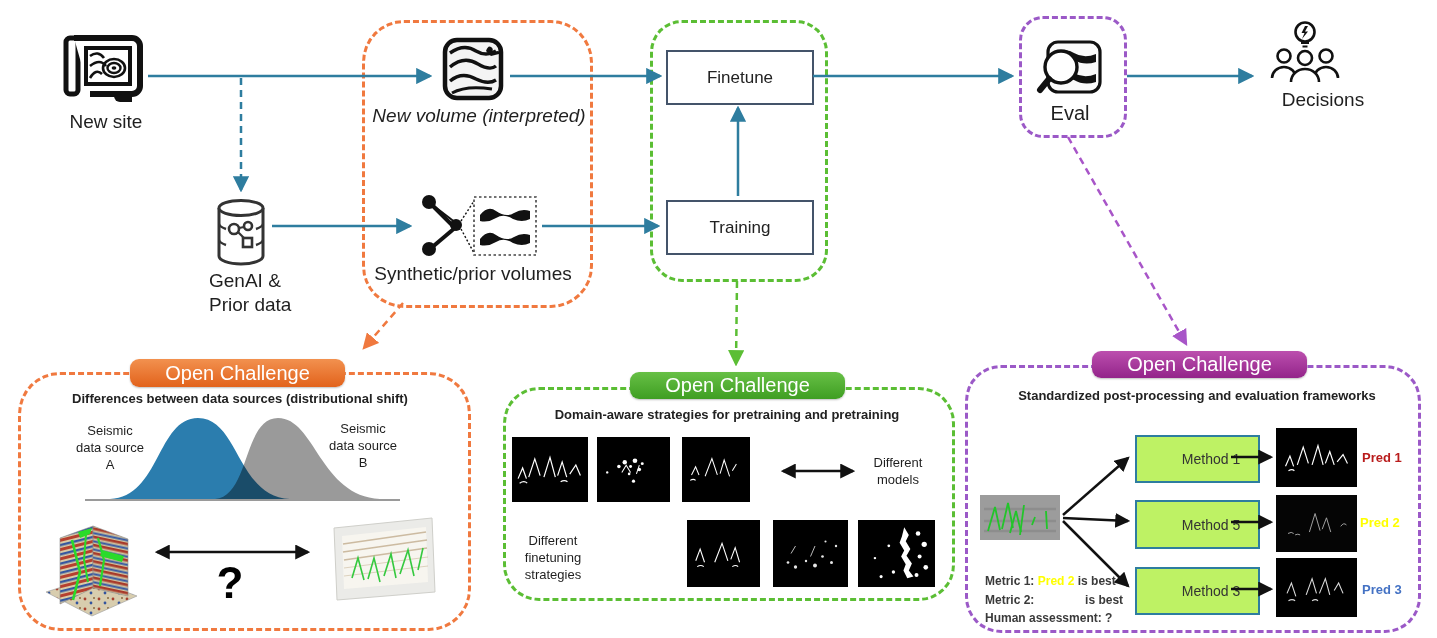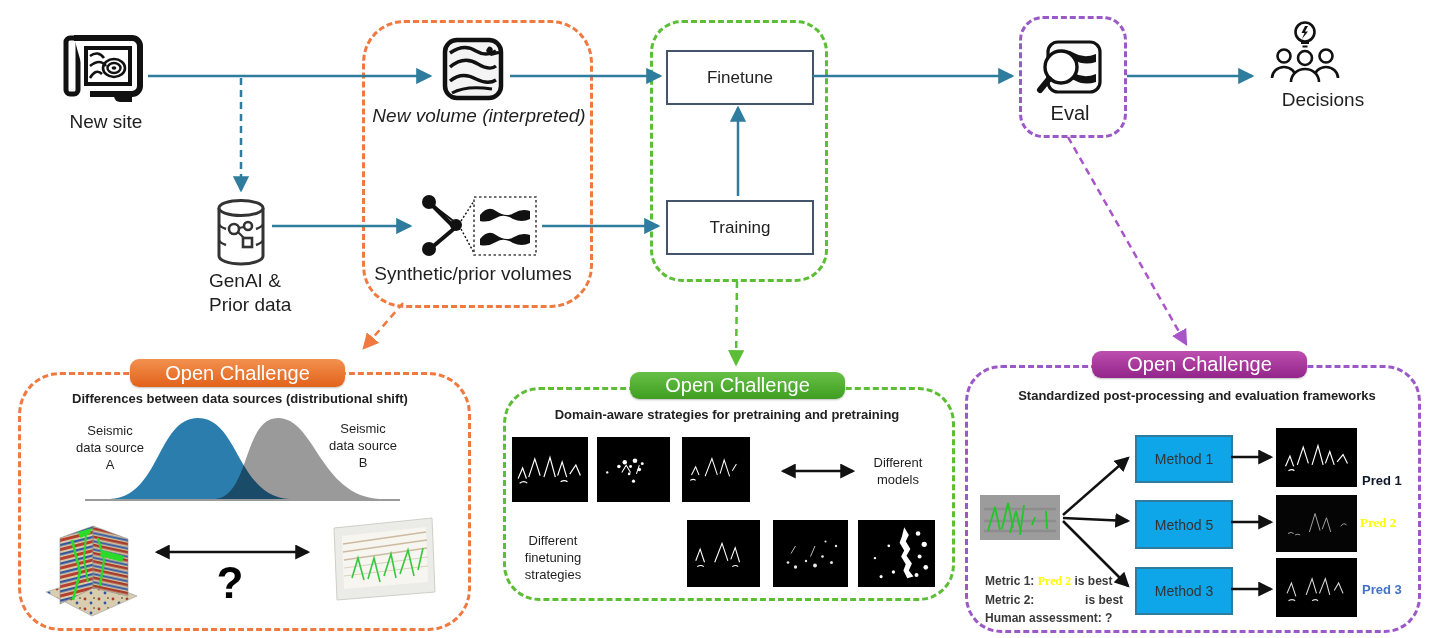--- a/index.html
+++ b/index.html
@@ -33,25 +33,25 @@
     display:flex;align-items:center;justify-content:center;
     box-shadow:0 1px 2px rgba(0,0,0,.25);
   }
   .pill.orange{background:linear-gradient(#F2914F,#E2621B);}
   .pill.green{background:linear-gradient(#67C046,#3F9E22);}
   .pill.purple{background:linear-gradient(#BC4FAE,#93248A);}
   .subtitle{position:absolute;font-size:13px;font-weight:bold;color:#222;white-space:nowrap;transform:translateX(-50%);}
   .mini{position:absolute;background:#000;}
   .mini svg{display:block;width:100%;height:100%;}
   .method-box{
-    position:absolute;border:2px solid #2E7D9F;background:#0ea5e9;
-    display:flex;align-items:center;justify-content:center;font-size:14px;color:#333;
+    position:absolute;border:2px solid #2E7D9F;background:#bef264;
+    display:flex;align-items:center;justify-content:center;font-size:14px;color:#333;padding-left:27px;
   }
   .pred-lbl{position:absolute;font-size:13px;font-weight:bold;white-space:nowrap;}
-  .pred-1{color:#0f172a;margin-top:23px;} .pred-2{color:#FFFF00;font-family:Liberation Serif, serif;} .pred-3{color:#4472C4;}
+  .pred-1{color:#b91c1c;} .pred-2{color:#FFFF00;} .pred-3{color:#4472C4;}
   .metrics{position:absolute;font-size:12px;font-weight:bold;color:#3a3a3a;line-height:1.55;white-space:nowrap;}
   .metric-gap{display:inline-block;min-width:44px;}
   .qmark{position:absolute;font-size:44px;font-weight:bold;color:#000;transform:translateX(-50%);}
   .icon-wrap{position:absolute;}
   svg{overflow:visible;}
 </style>
 </head>
 <body>
 
 <div class="canvas">

